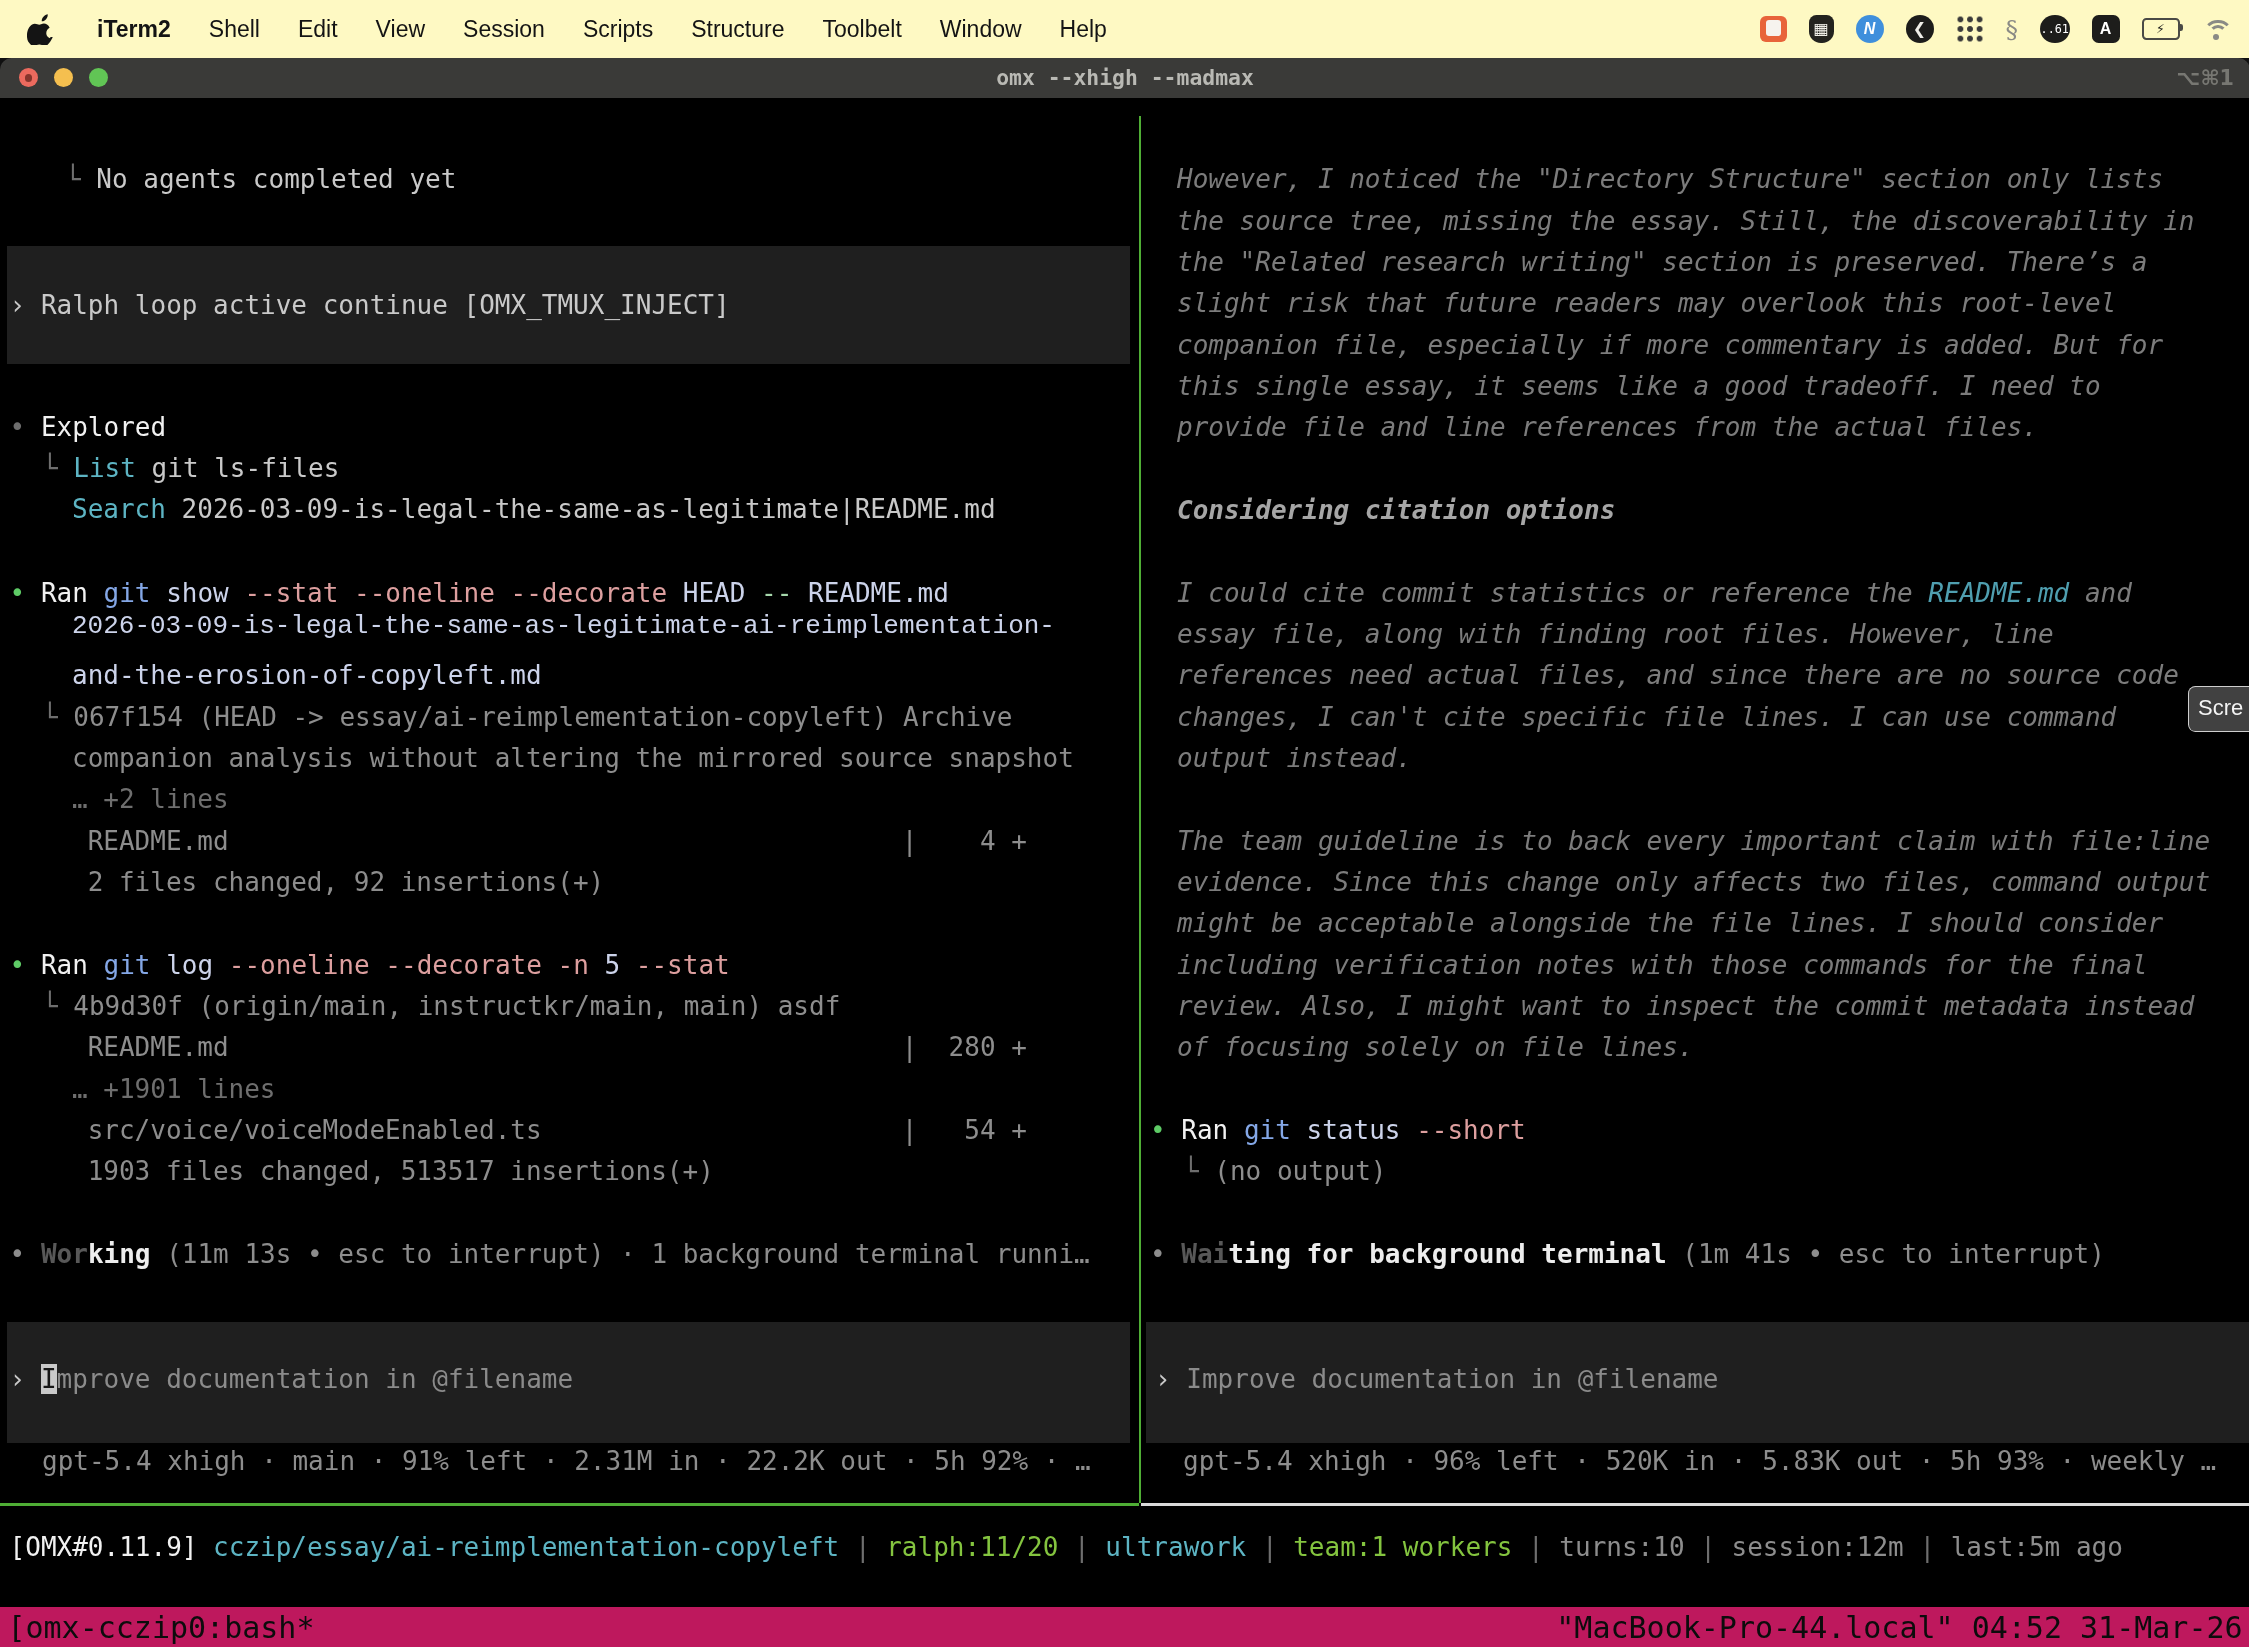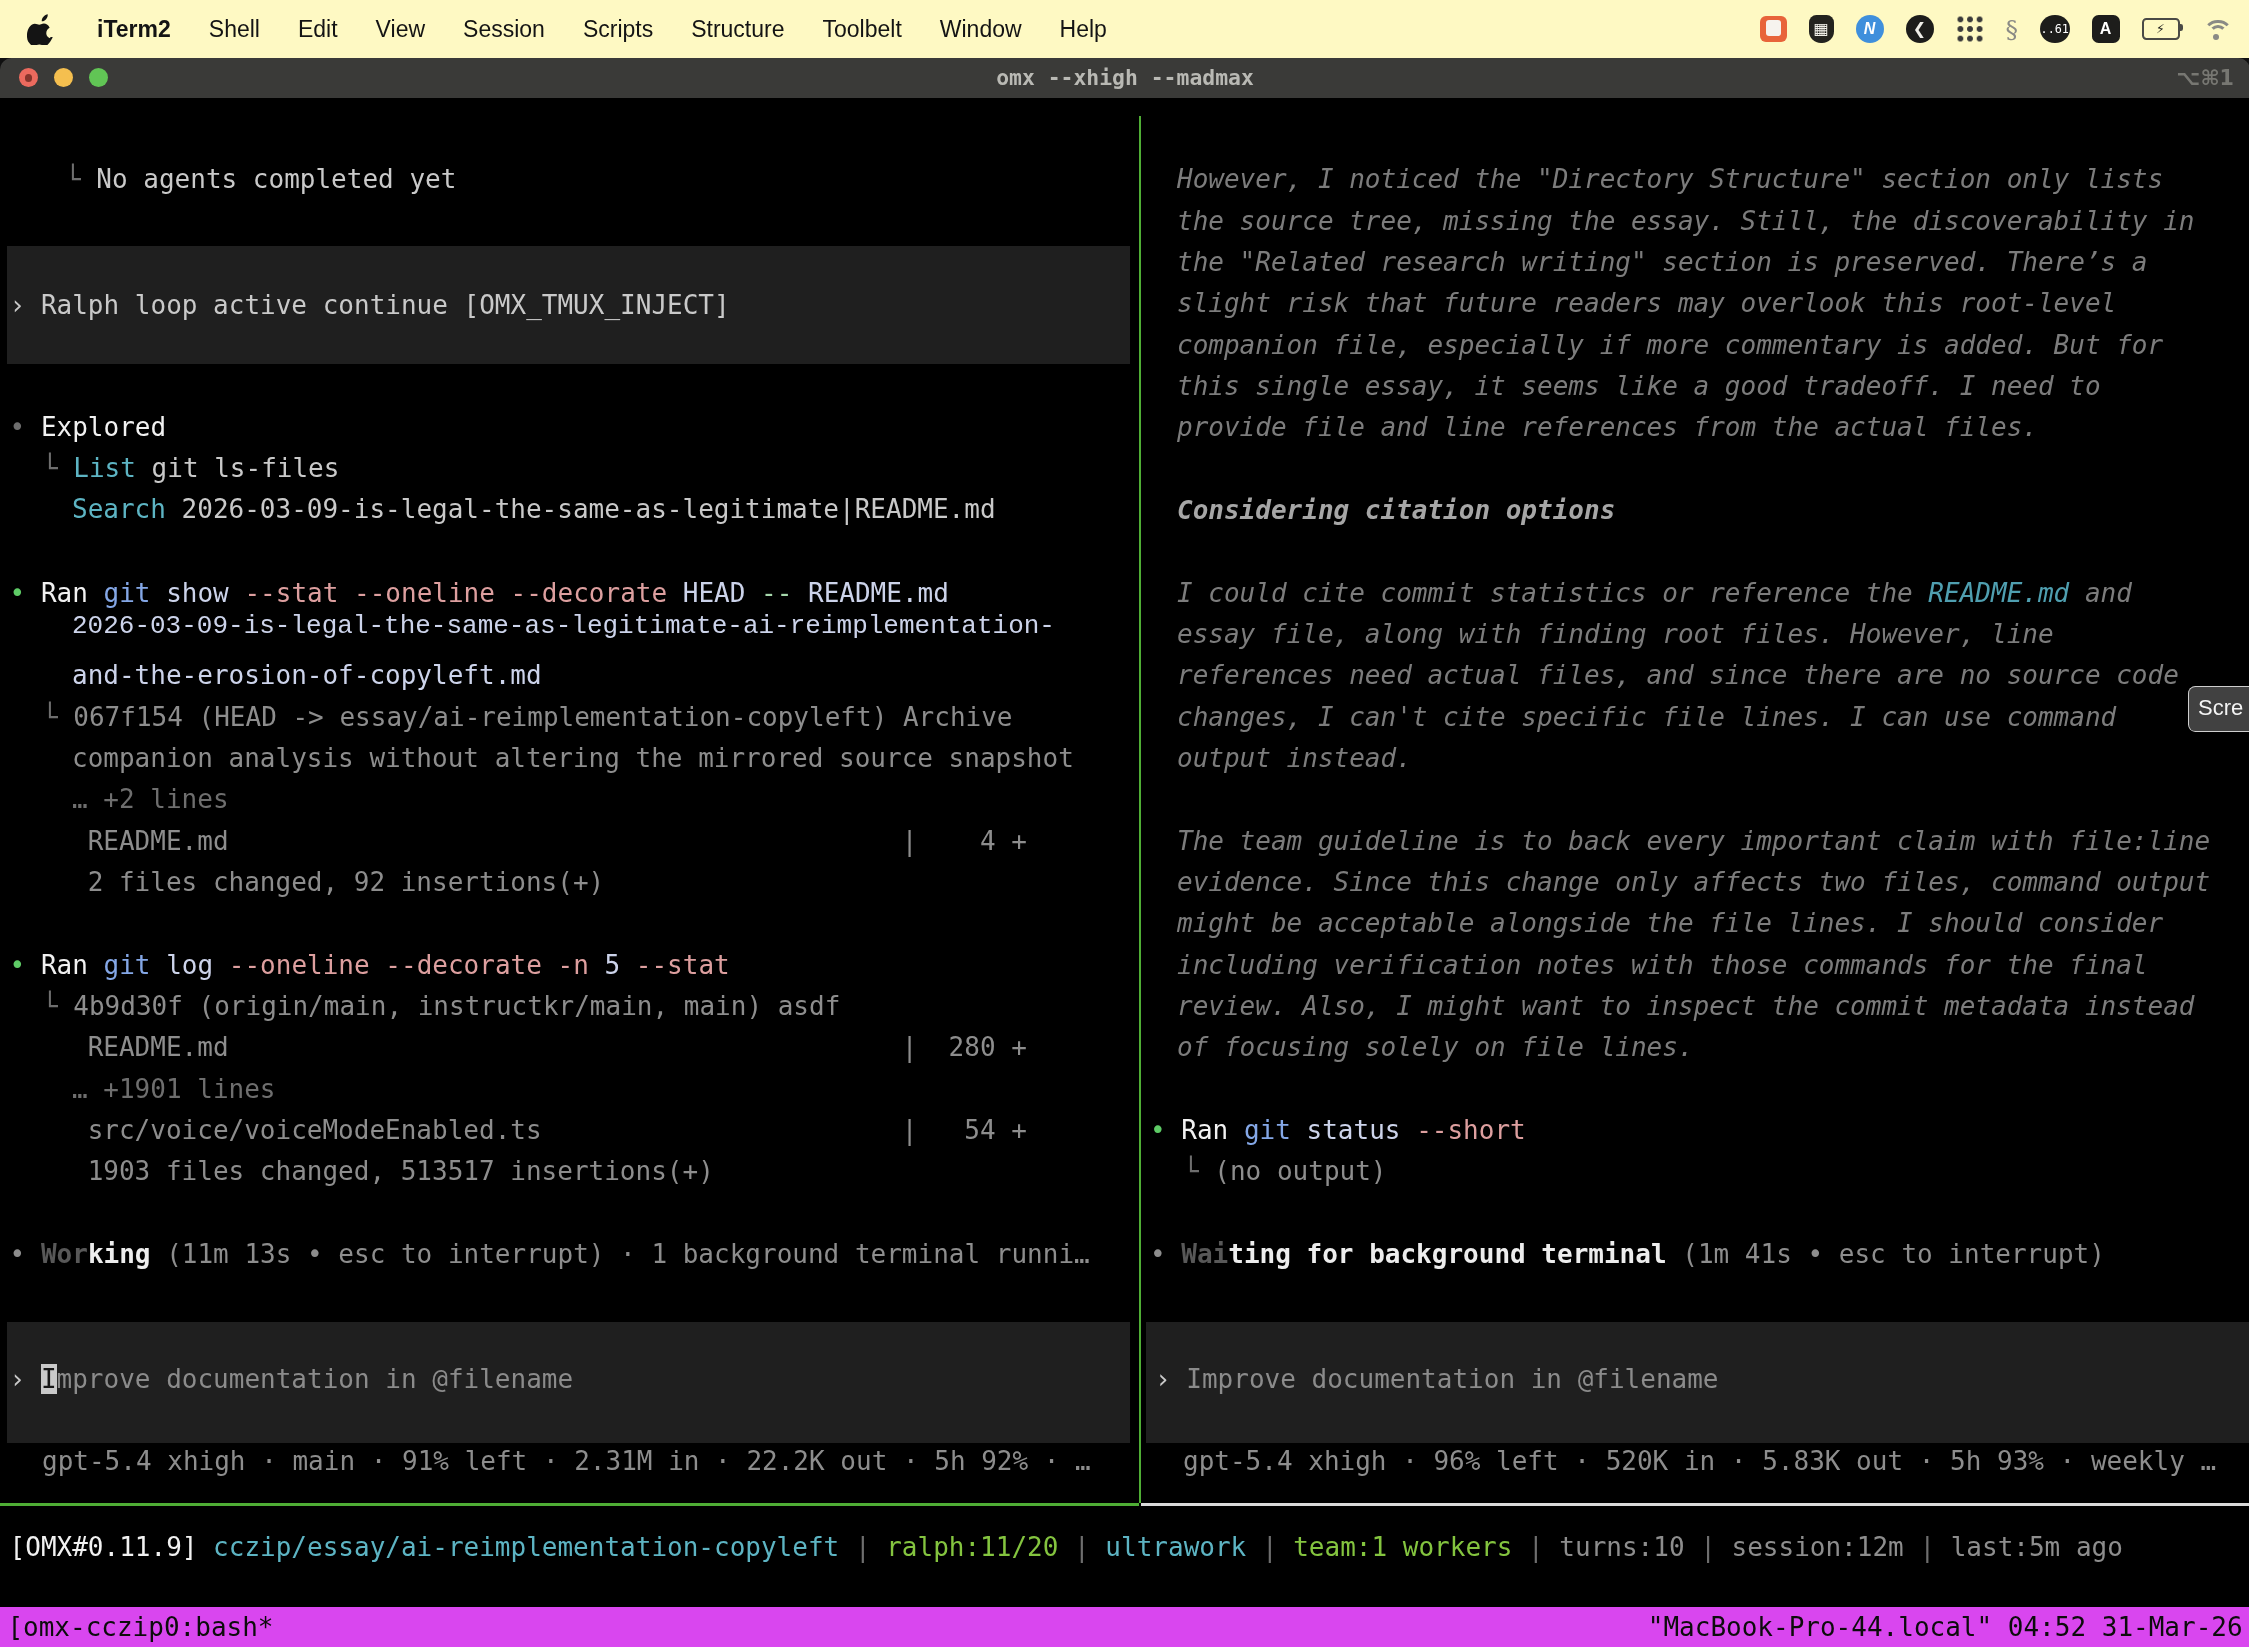--- a/index.html
+++ b/index.html
@@ -63,22 +63,22 @@
   .s-green2{color:var(--c-green2);}
 
   
   #pane-divider{position:absolute;left:1139px;top:58px;width:2.2px;height:1387px;background:var(--c-bgreen);z-index:8;}
   #hborder-left{position:absolute;left:0;top:1445px;width:1139px;height:3px;background:var(--c-bgreen);z-index:8;}
   #hborder-right{position:absolute;left:1141px;top:1445px;width:1109px;height:3px;background:#d9d9d9;z-index:8;}
 
   
   #omx-status{position:absolute;left:0;top:1448px;width:2250px;height:83px;background:#000;}
   #omx-status .tline{top:20.7px;left:9.6px;}
-  #tmux-bar{position:absolute;left:0;top:1549px;width:2250px;height:41px;background:#d946ef;
-    font-family:"DejaVu Sans Mono",monospace;font-size:26px;line-height:41px;color:#0c0c0c;text-align:right;}
+  #tmux-bar{position:absolute;left:0;top:1549px;width:2250px;height:41px;background:#be185d;
+    font-family:"DejaVu Sans Mono",monospace;font-size:30px;line-height:41px;color:#0c0c0c;text-align:right;}
   #tmux-left{position:absolute;left:7.4px;top:0;}
   #tmux-right{position:absolute;right:7.4px;top:0;}
 
   
   #edge-overlay{position:absolute;right:0;top:686px;width:52px;height:44px;background:#414141;
     border:1.5px solid #cfcfcf;border-right:none;border-radius:7.4px 0 0 7.4px;color:#f4f4f4;
     font-family:"Liberation Sans",sans-serif;font-size:22px;line-height:41px;padding-left:8.9px;z-index:40;}
 </style>
 </head>
 <body>

